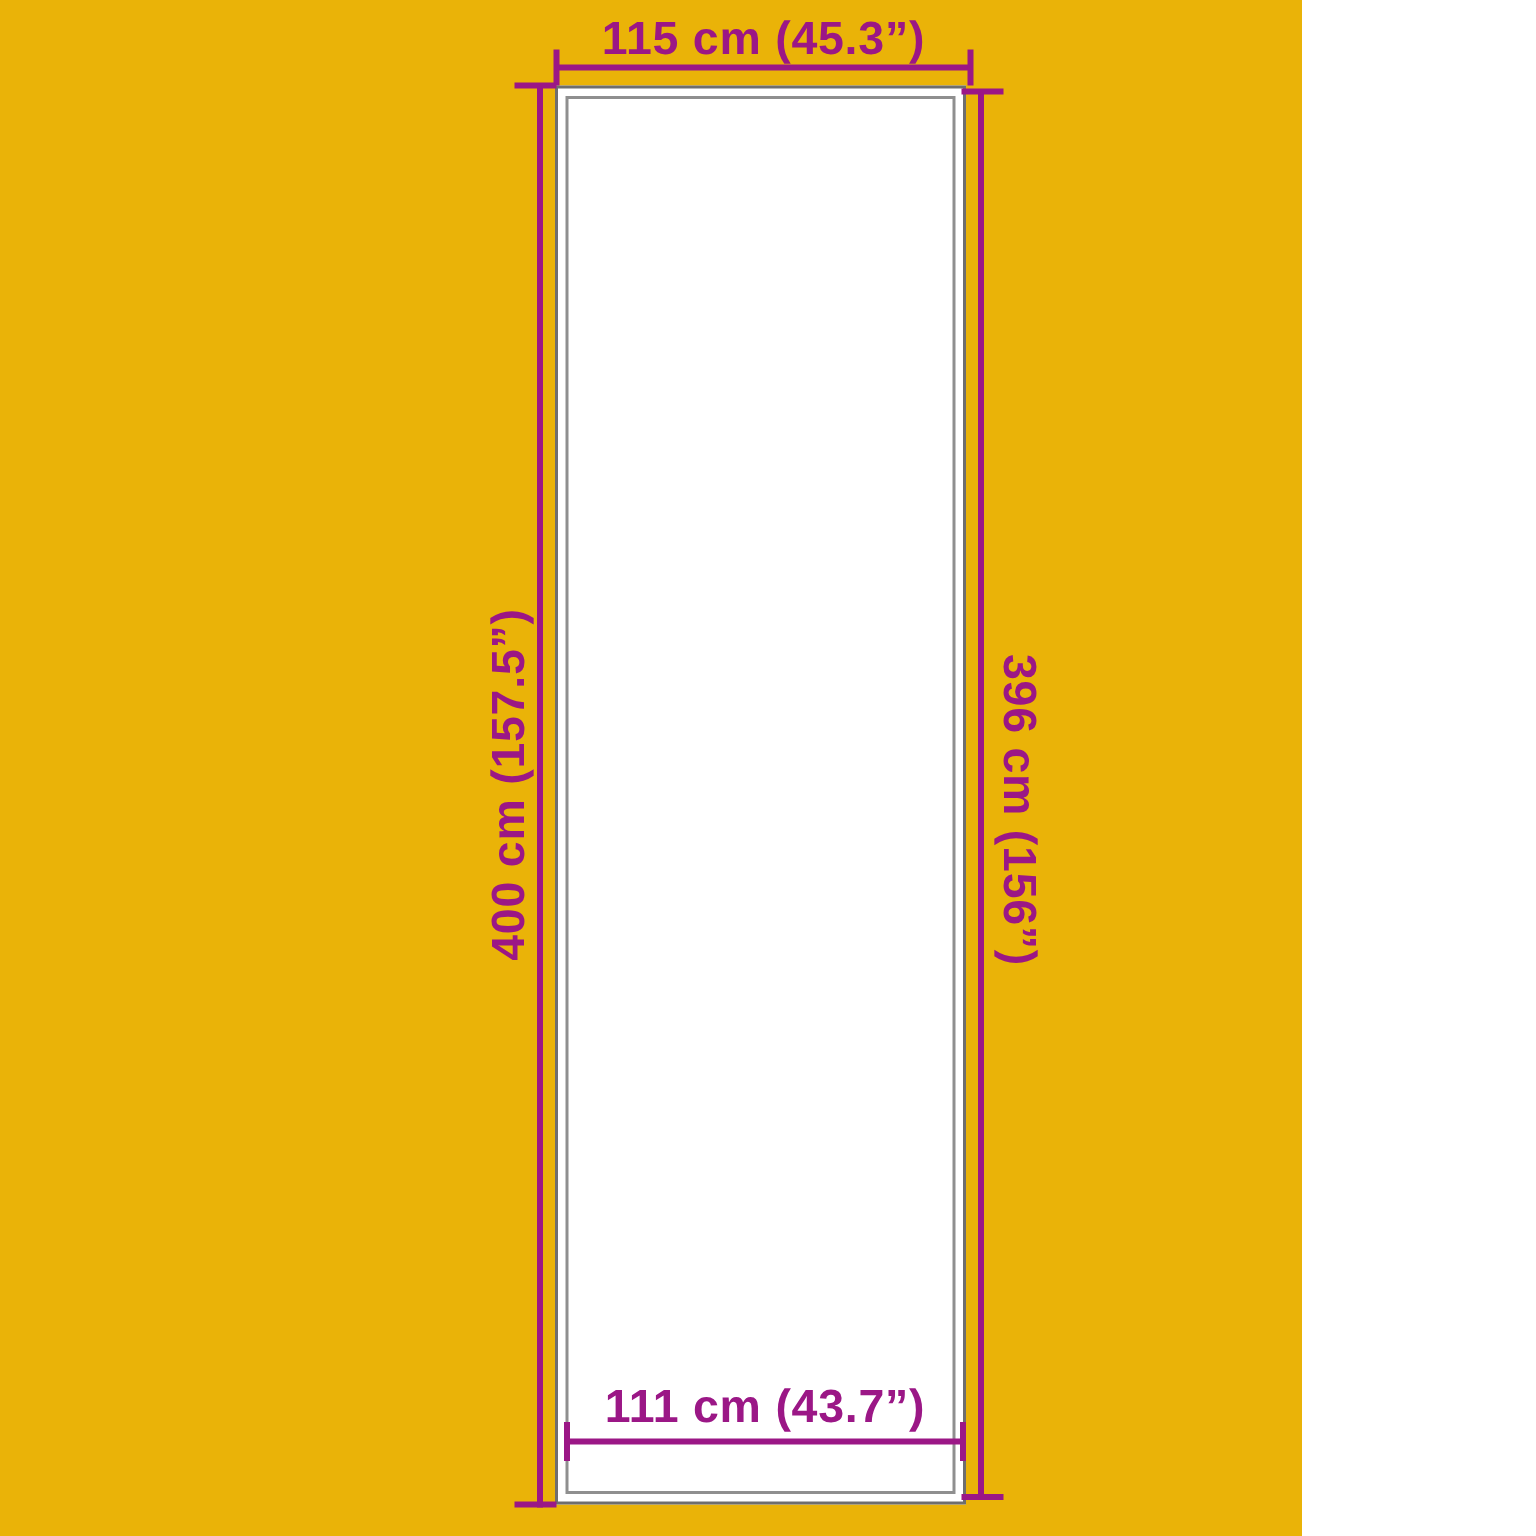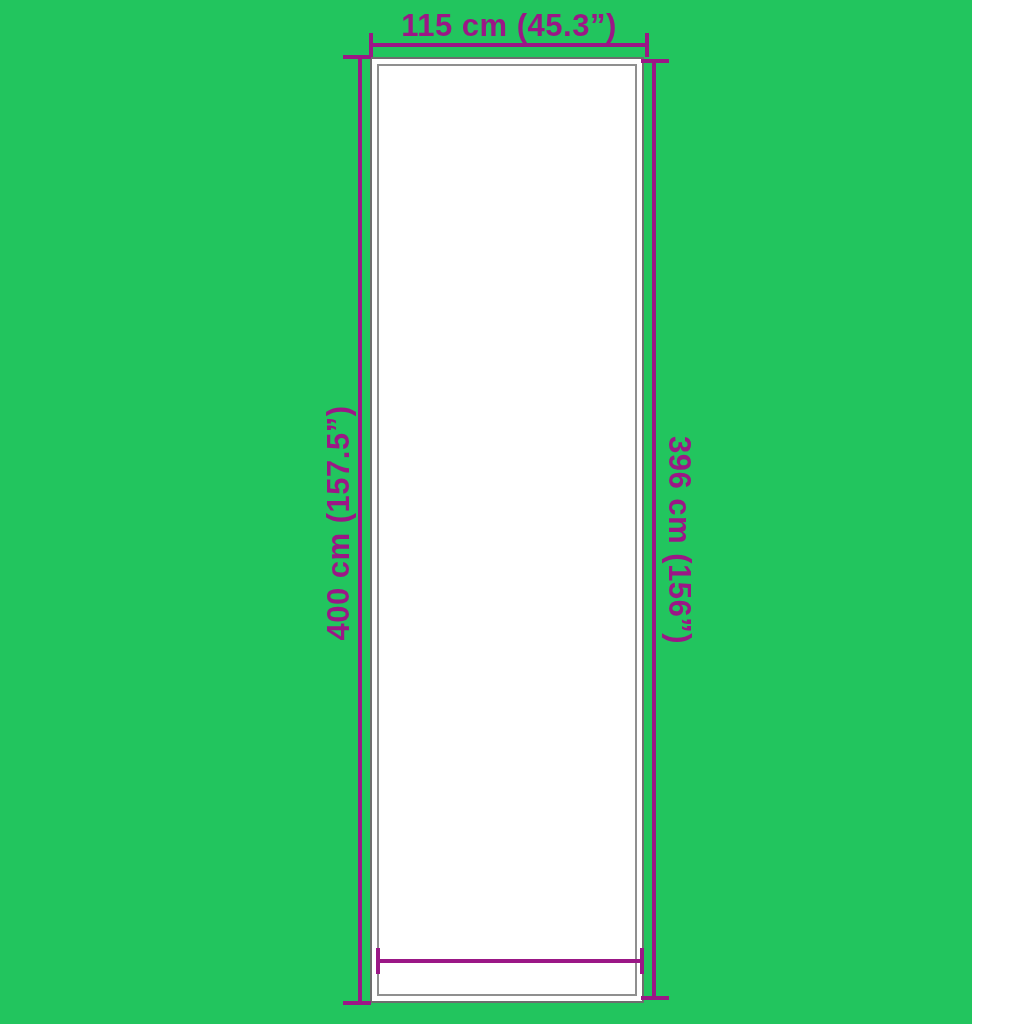--- a/index.html
+++ b/index.html
@@ -2,23 +2,23 @@
 <html><head>
 <meta charset="utf-8">
 <style>
   html, body {
     margin: 0;
     padding: 0;
     background: #ffffff;
   }
   .canvas {
     position: relative;
-    width: 972px;
+    width: 868px;
     height: 1024px;
-    background: #22c55e;
+    background: #eab308;
     overflow: hidden;
     font-family: "Liberation Sans", sans-serif;
   }
   
   .outline-outer {
     position: absolute;
     left: 370px;
     top: 57px;
     width: 274px;
     height: 946px;
@@ -95,14 +95,15 @@
   <div class="dim-label rot-ccw left-label">400 cm (157.5”)</div>
 
   <div class="dim right-line"></div>
   <div class="dim right-tick-t"></div>
   <div class="dim right-tick-b"></div>
   <div class="dim-label rot-cw right-label">396 cm (156”)</div>
 
   <div class="dim bottom-line"></div>
   <div class="dim bottom-tick-l"></div>
   <div class="dim bottom-tick-r"></div>
+  <div class="dim-label bottom-label">111 cm (43.7”)</div>
 
 </div>
 
 </body></html>

